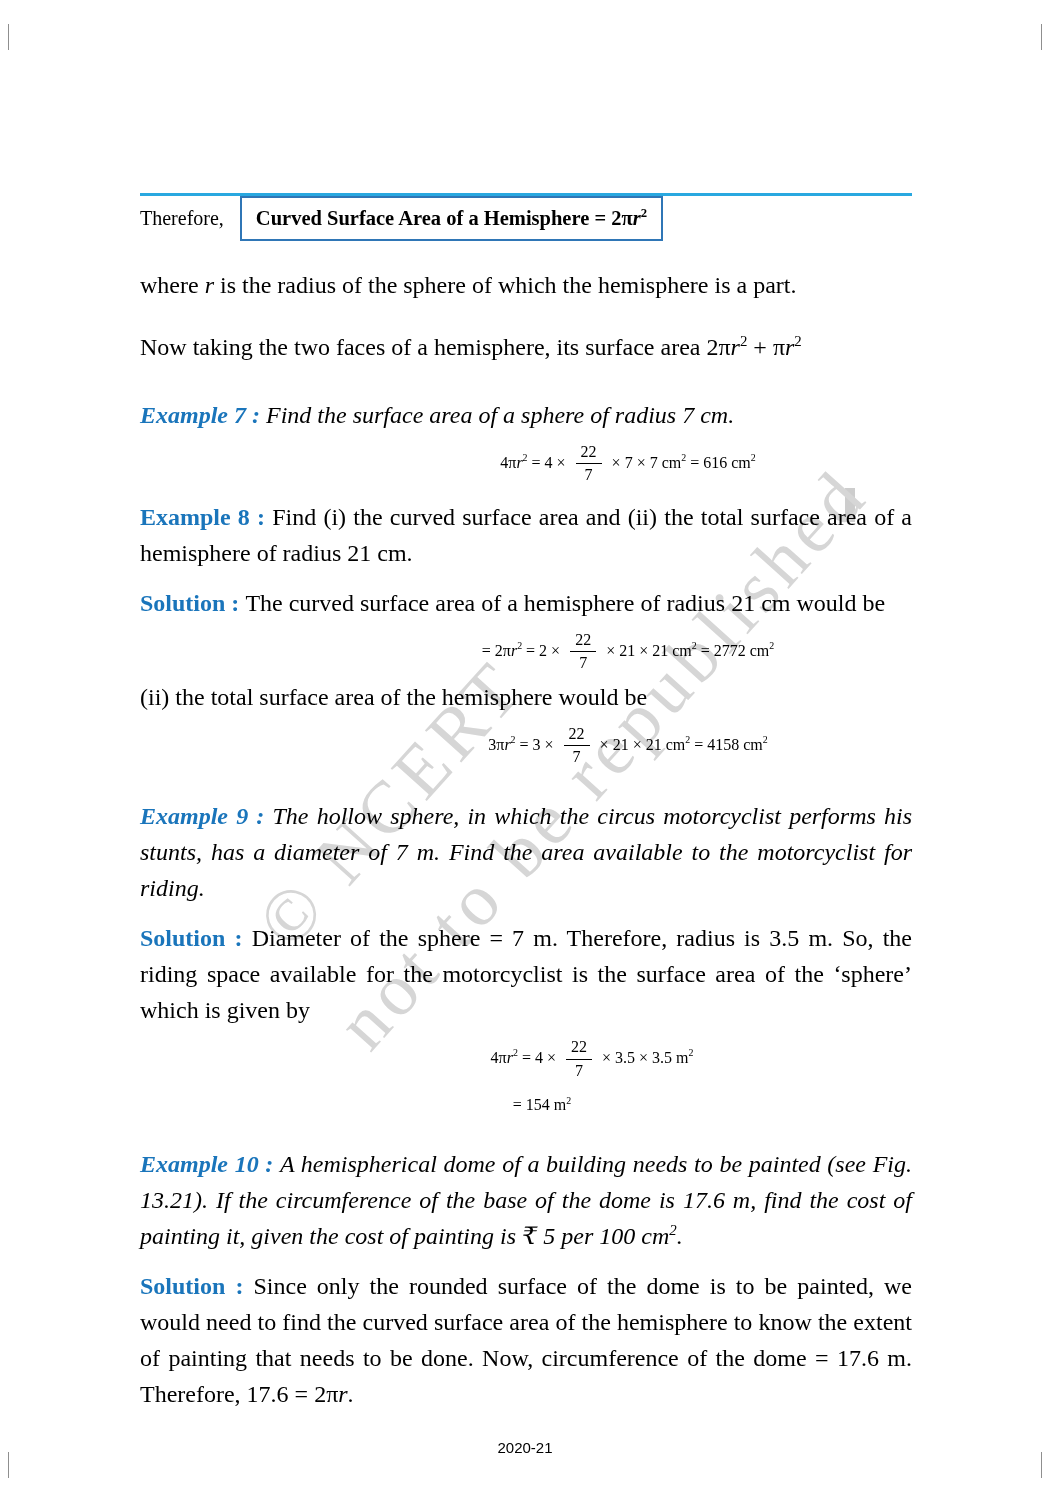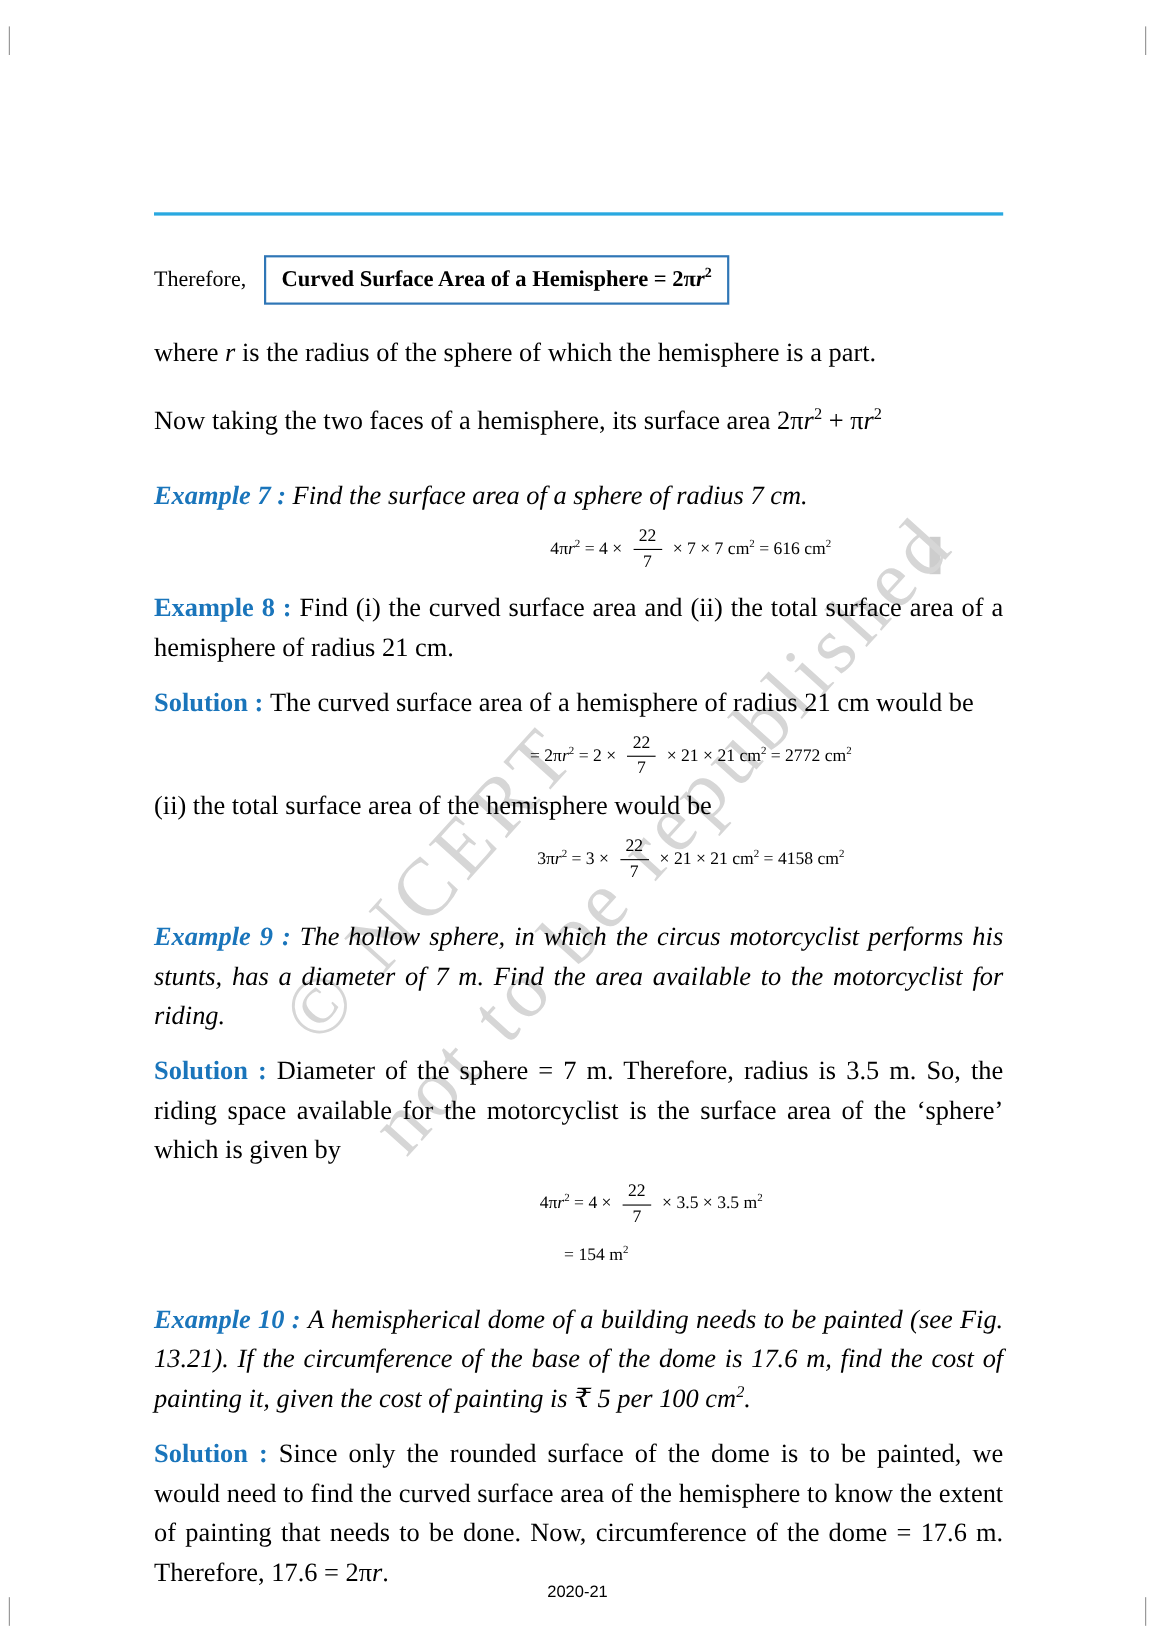--- a/index.html
+++ b/index.html
@@ -38,21 +38,21 @@
 
   
   .content { position:absolute; left:140px; width:772px; top:186px; z-index:1; }
 
   .header { display:flex; justify-content:space-between; align-items:baseline; font-size:19px; }
   .pagenum { color:#000; }
   .htitle { color:var(--accent-blue,#1a75bb); font-variant:small-caps; letter-spacing:1.5px; font-size:20px; }
   .rule { height:3px; background:var(--rule-blue,#29a8e0); margin-top:7px; }
 
   .formula-row { display:flex; align-items:center; font-size:20px; }
-  .row-therefore { margin-top:36px; gap:16px; }
+  .row-therefore { gap:16px; }
   .row-so { margin-top:28px; gap:10px; }
   .formula-box {
     display:inline-block;
     border:2px solid var(--box-border,#2f76b6);
     padding:9px 14px;
     font-weight:bold; font-size:20.5px;
     background:#fff;
   }
 
   .para { font-size:24px; line-height:1.5; margin-top:26px; }

